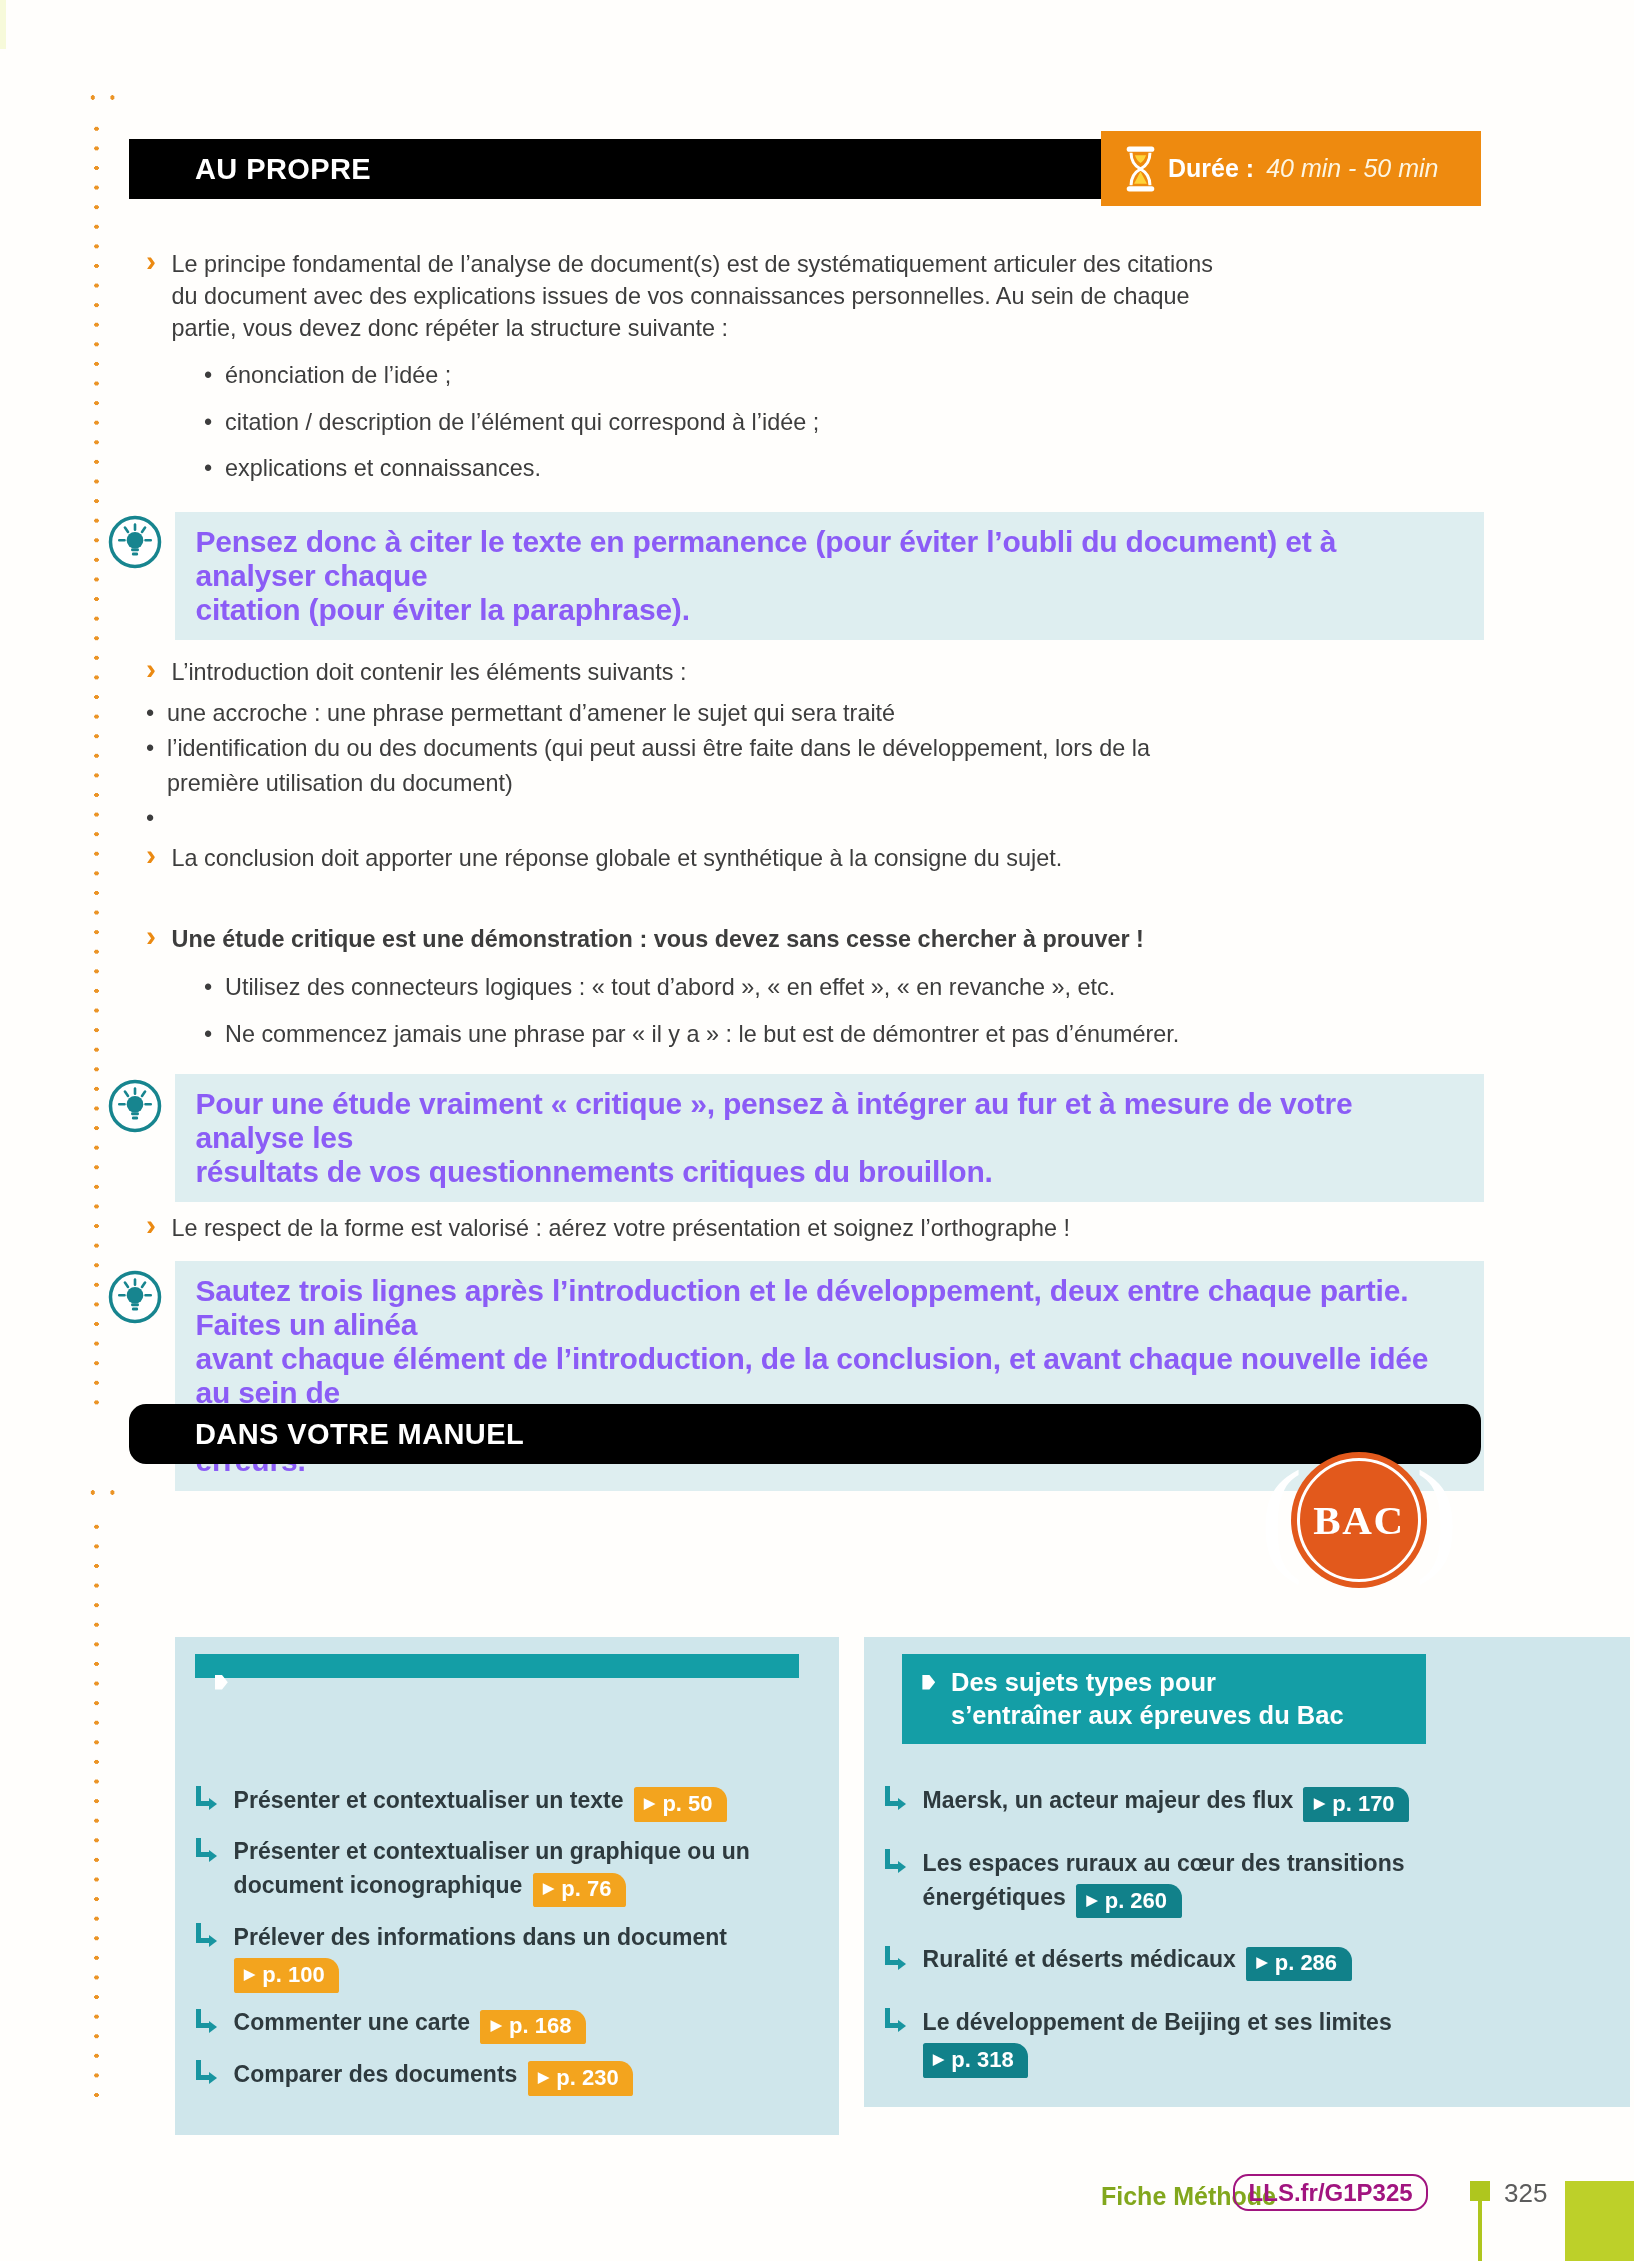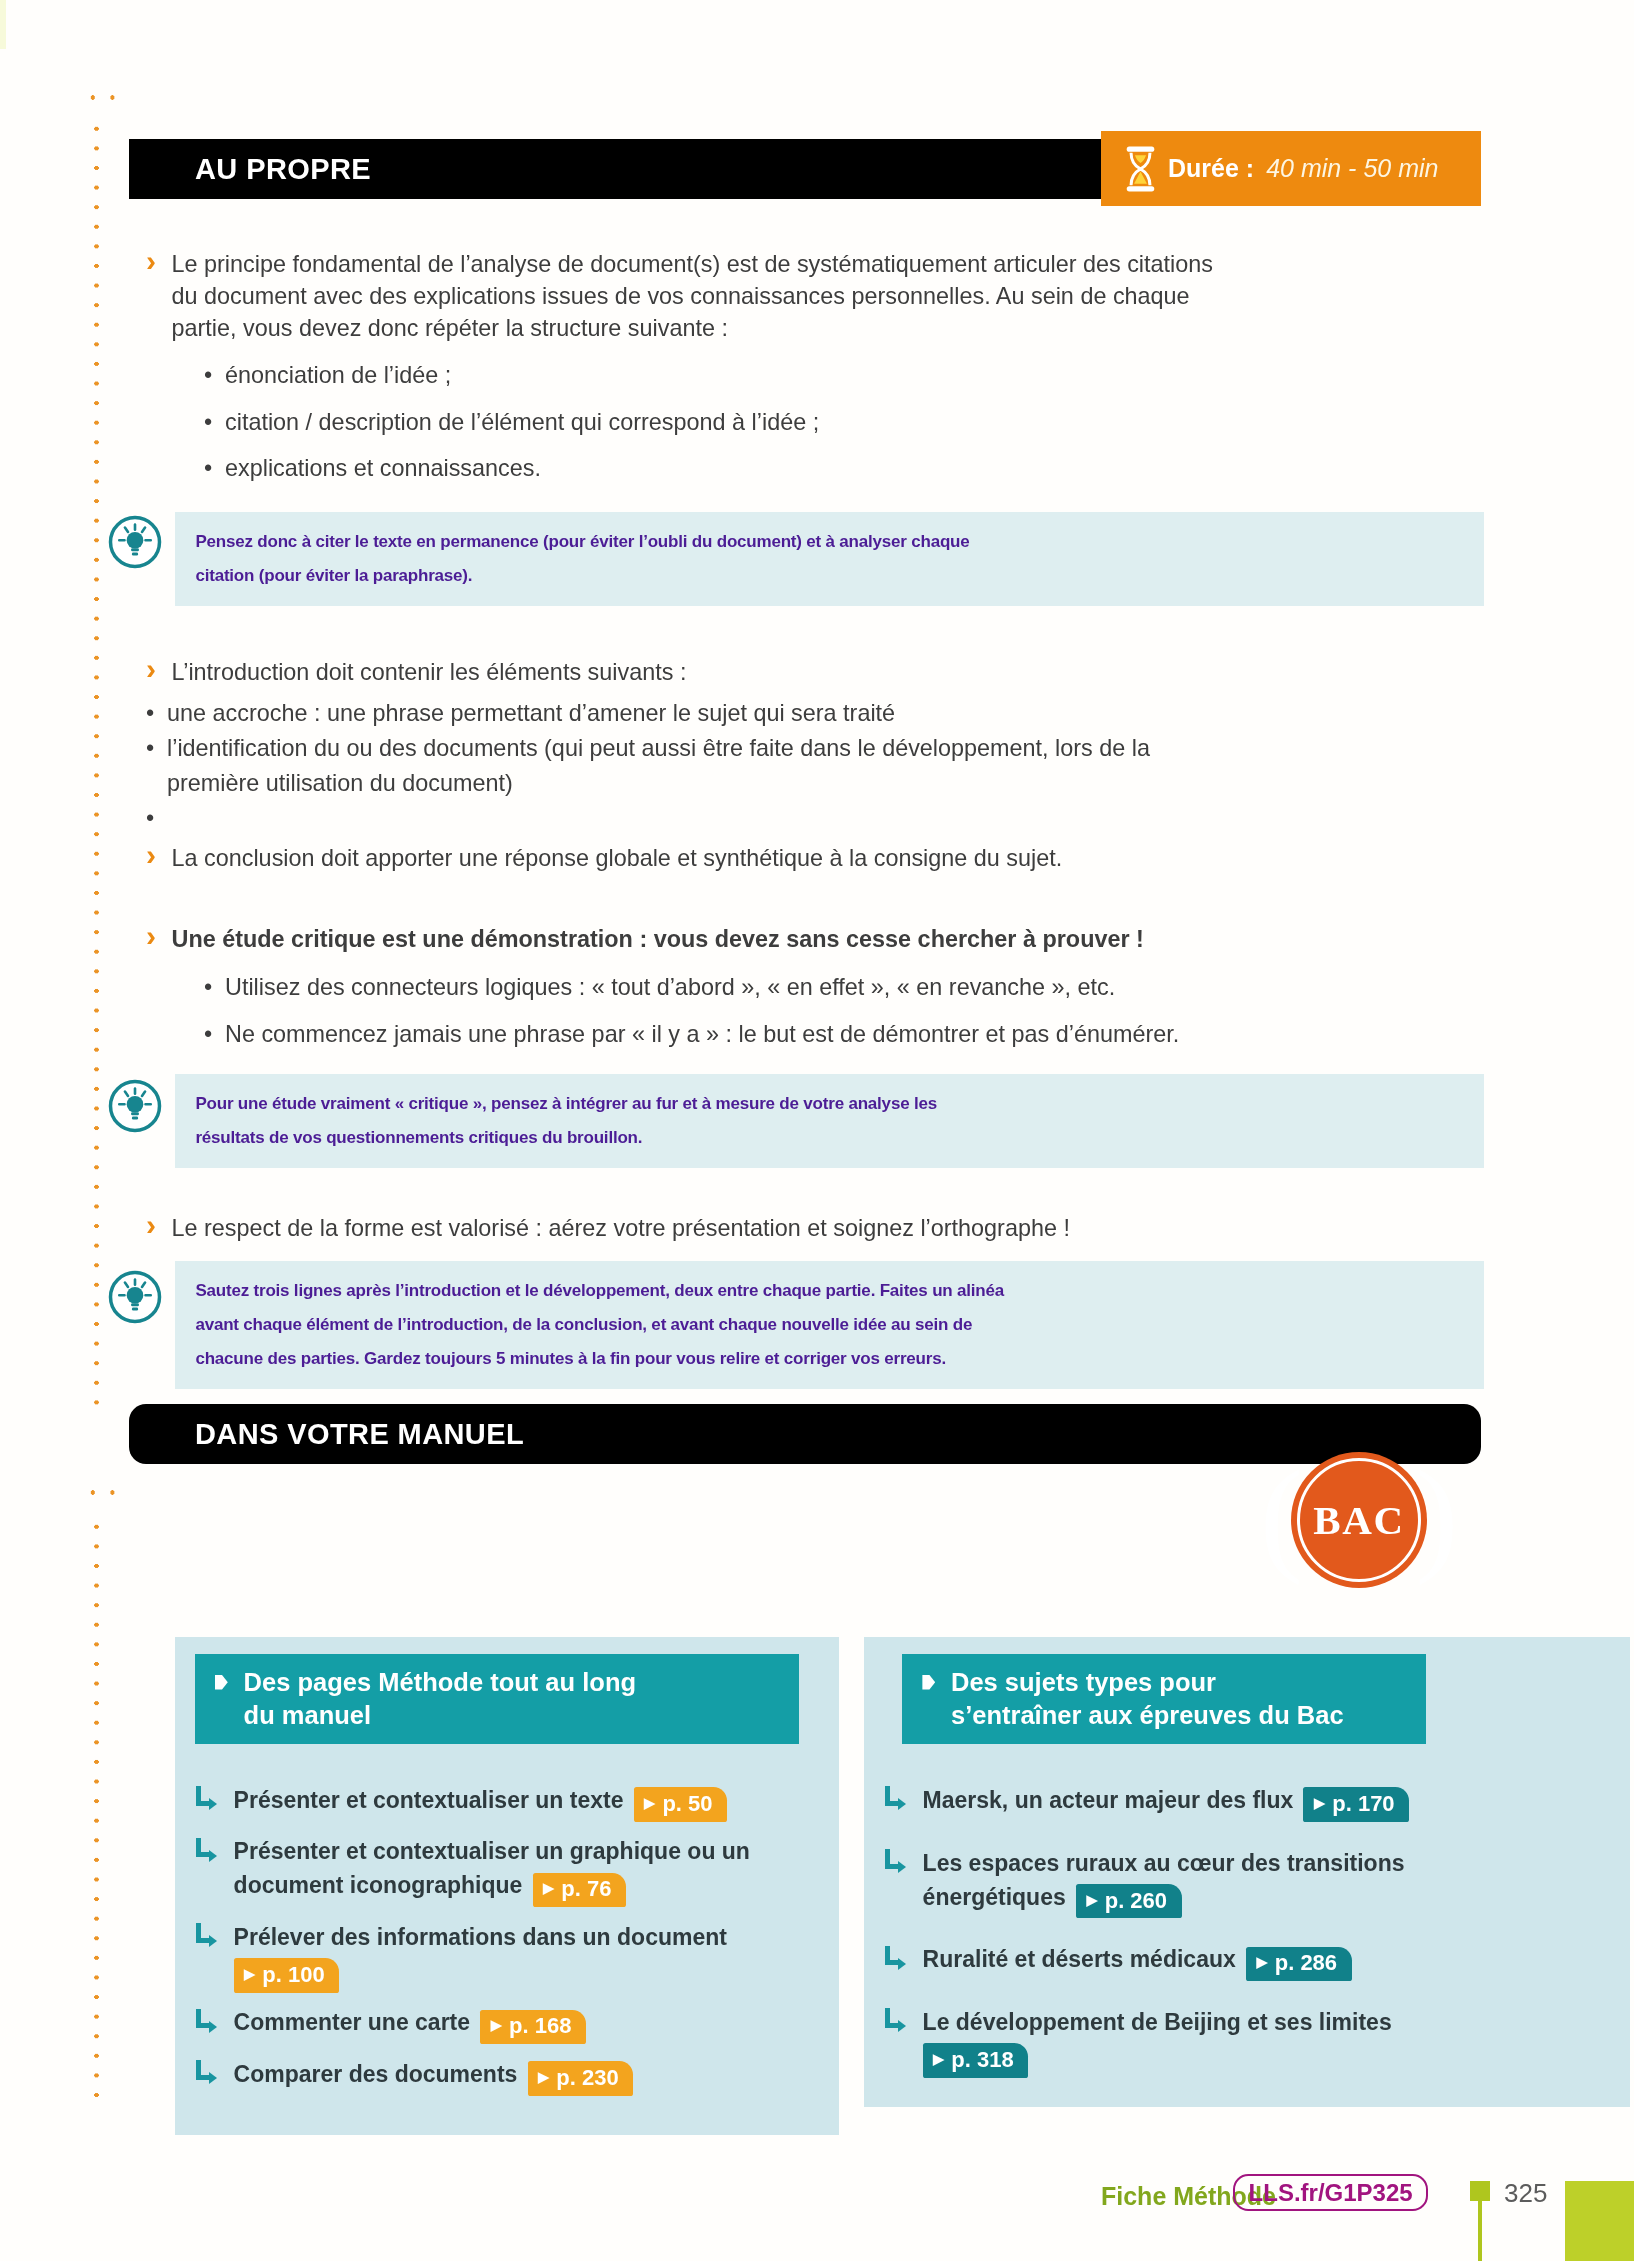--- a/index.html
+++ b/index.html
@@ -30,21 +30,21 @@
   ul.blist li{position:relative;padding-left:21px;white-space:pre-line;}
   ul.blist .bdot{position:absolute;left:0;top:0;}
   ul.deep{left:204px;width:1217px;}
   ul.deep li{margin-bottom:14.5px;}
   ul.shallow{left:146px;width:1315px;line-height:35px;}
   ul.shallow li{margin-bottom:0;}
 
   
   .tip{position:absolute;left:175px;width:1309px;background:#deeef0;
        padding:12.8px 20.4px;box-sizing:border-box;}
-  .tip-text{font-weight:bold;font-size:17px;line-height:34px;color:#4c1d95;
+  .tip-text{font-weight:bold;font-size:30px;line-height:34px;color:#8b5cf6;
        white-space:pre-line;letter-spacing:-0.2px;}
   .tipicon{position:absolute;left:107px;width:56px;height:56px;}
 
   
   .bac{position:absolute;left:1291px;top:1452px;width:136px;height:136px;}
   .bac-circle{position:absolute;inset:0;background:#e2591c;border-radius:50%;
        display:flex;align-items:center;justify-content:center;}
   .bac-circle::after{content:"";position:absolute;inset:6px;border:3.4px solid #fff;border-radius:50%;}
   .bac-circle span{font-family:"Liberation Serif",serif;font-weight:bold;font-size:41px;
        color:#fff;letter-spacing:1.7px;}
@@ -190,22 +190,21 @@
   </div>
   <div class="bac">
     <span class="paren pl">(</span>
     <div class="bac-circle">
         <span>BAC</span>
       </div>
     <span class="paren pr">)</span>
   </div>
 
   <div class="box box-left">
-    <div class="box-head"><span class="tag"></span><span>Des pages Méthode tout au long
-du manuel</span></div>
+    <div class="box-head"><span class="tag"></span></div>
     <div class="rows">
       <div class="row"><span class="larr"></span><span class="lbl">Présenter et contextualiser un texte</span><span class="pbadge"><span class="tri">▶</span><span>p. 50</span></span></div>
       <div class="row"><span class="larr"></span><span class="lbl">Présenter et contextualiser un graphique ou un
 document iconographique</span><span class="pbadge"><span class="tri">▶</span><span>p. 76</span></span></div>
       <div class="row"><span class="larr"></span><span class="lbl">Prélever des informations dans un document
 </span><span class="pbadge" style="margin-left:0;text-align:center;"><span class="tri">▶</span><span>p. 100</span></span></div>
       <div class="row"><span class="larr"></span><span class="lbl">Commenter une carte</span><span class="pbadge"><span class="tri">▶</span><span>p. 168</span></span></div>
       <div class="row"><span class="larr"></span><span class="lbl">Comparer des documents</span><span class="pbadge"><span class="tri">▶</span><span>p. 230</span></span></div>
     </div>
   </div>

